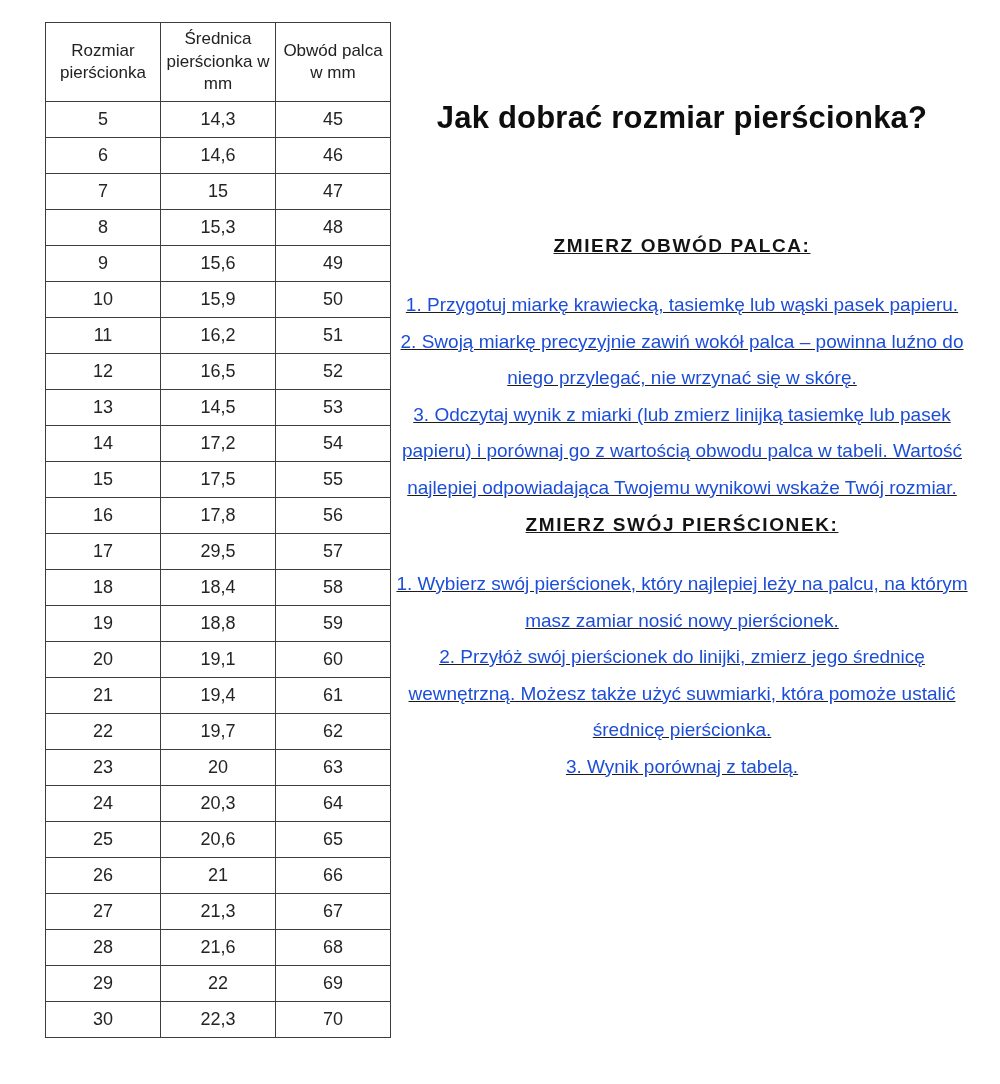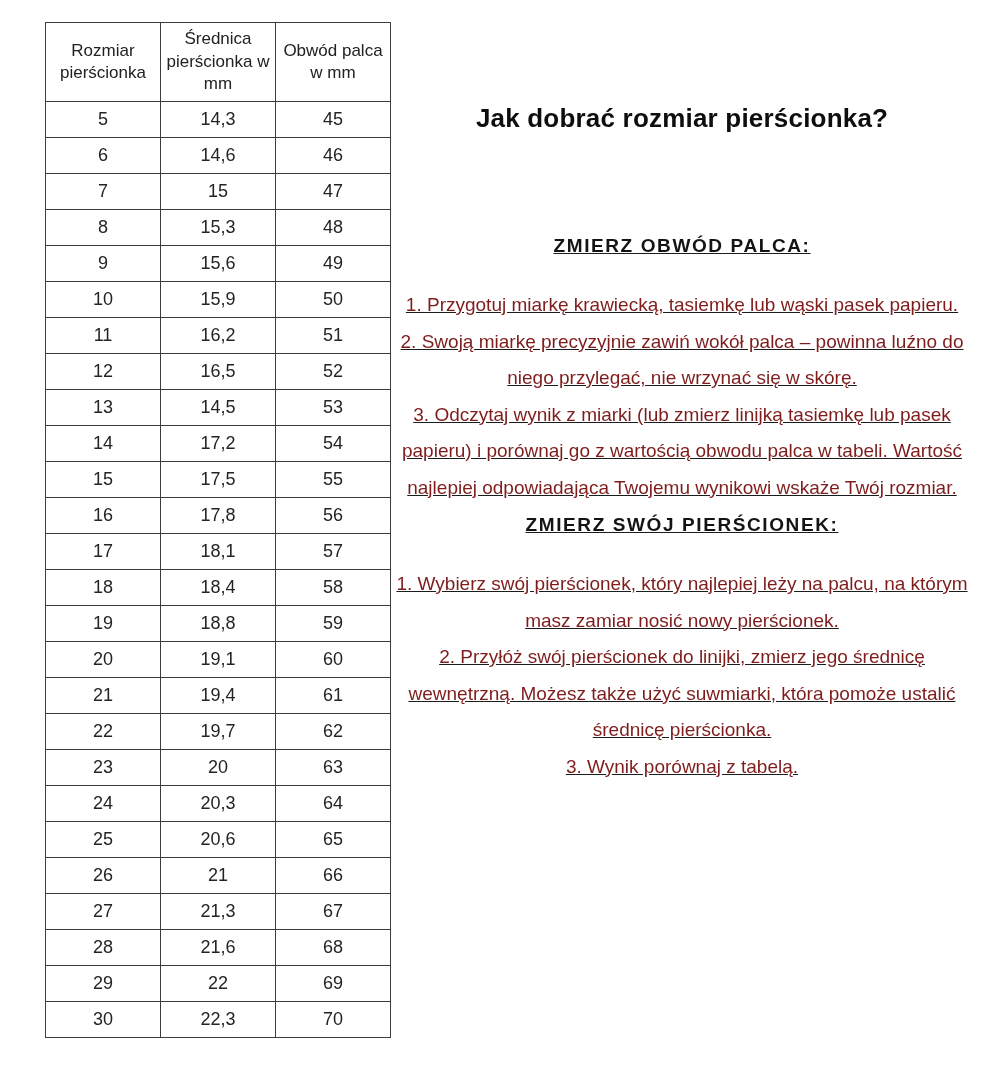--- a/index.html
+++ b/index.html
@@ -49,41 +49,41 @@
   
   .content {
     position: absolute;
     left: 393px;
     top: 96px;
     width: 578px;
     text-align: center;
   }
   .page-title {
     margin: 0;
-    font-size: 26px;
+    font-size: 31px;
     line-height: 44px;
     font-weight: 800;
     letter-spacing: 0.2px;
     color: #0e0e0e;
   }
   .sec { margin-top: 93px; text-decoration: underline; }
   .sec + .sec { margin-top: 6px; }
   .sec h2 {
     margin: 0;
     font-size: 19px;
     line-height: 26px;
     font-weight: 700;
     letter-spacing: 1.6px;
     color: #141414;
   }
   .steps {
     margin-top: 28px;
     font-size: 19px;
     line-height: 36.5px;
-    color: #7f1d1d;
+    color: #1d4ed8;
   }
   .steps p { margin: 0; }
 </style>
 </head>
 <body>
 
 <div class="page">
 
   <table class="size-table">
     <thead>
@@ -149,21 +149,21 @@
           <td>17,5</td>
           <td>55</td>
         </tr>
         <tr>
           <td>16</td>
           <td>17,8</td>
           <td>56</td>
         </tr>
         <tr>
           <td>17</td>
-          <td>18,1</td>
+          <td>29,5</td>
           <td>57</td>
         </tr>
         <tr>
           <td>18</td>
           <td>18,4</td>
           <td>58</td>
         </tr>
         <tr>
           <td>19</td>
           <td>18,8</td>

